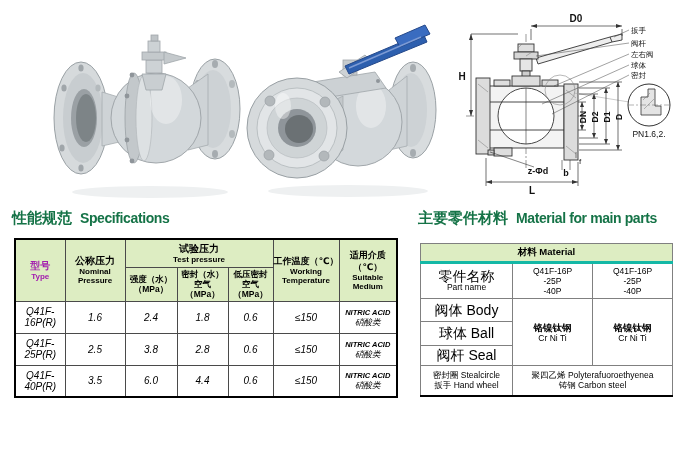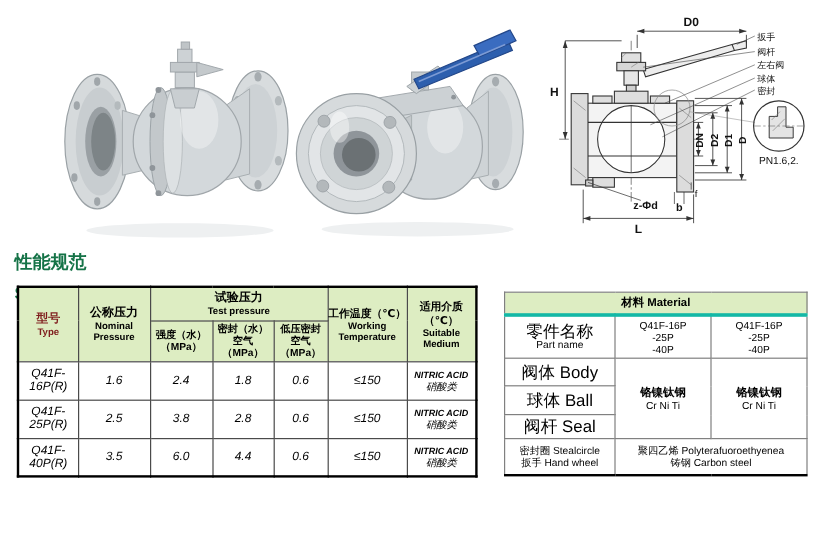--- a/index.html
+++ b/index.html
@@ -8,28 +8,28 @@
   .page { position:relative; width:680px; height:466px; background:#fff; overflow:hidden; }
 
   .photo, .diagram { position:absolute; }
   .photo-left  { left:50px;  top:12px; }
   .photo-right { left:243px; top:8px;  }
   .diagram     { left:438px; top:6px;  }
 
   .section-title { position:absolute; top:209px; display:flex; align-items:baseline; gap:8px; white-space:nowrap; }
   .section-title .zh { font-size:15px; font-weight:bold; color:#157347; }
   .section-title .en { font-size:14px; font-weight:bold; color:#157347; letter-spacing:-0.4px; }
-  .title-specs { left:12px;flex-direction:column; }
+  .title-specs { left:12px; }
   .title-materials { left:418px; }
 
   
   table.specs { position:absolute; left:14px; top:238px; width:382px; border-collapse:collapse; table-layout:fixed; border:2px solid #000; }
   table.specs th, table.specs td { border:1px solid #4a4a4a; text-align:center; vertical-align:middle; padding:0; }
   table.specs th { background:#ddedc2; font-weight:bold; }
-  th.dark { background:#135e41; color:#7f1d1d; }
+  th.dark { background:#135e41; color:#a21caf; }
   .hzh { display:block; font-size:10px; font-weight:bold; line-height:12px; }
   .hen { display:block; font-size:8px;  font-weight:bold; line-height:9px; }
   .hsub { display:block; font-size:8.5px; font-weight:bold; line-height:10px; }
   table.specs td { background:#fff; font-size:10px; height:32px;font-style:italic; }
   td.type-cell { font-size:9.5px; }
   .med-en { display:block; font-size:7.5px; font-weight:bold; line-height:9px; }
   .med-zh { display:block; font-size:8.5px; line-height:10px; }
 
   
   table.materials { position:absolute; left:420px; top:243px; width:252px; border-collapse:collapse; table-layout:fixed; }
@@ -270,20 +270,24 @@
     <text x="193" y="51" font-size="7.5" fill="#111">左右阀</text>
     <text x="193" y="62" font-size="7.5" fill="#111">球体</text>
     <text x="193" y="72" font-size="7.5" fill="#111">密封</text>
     <text x="211" y="131" font-size="8.5" text-anchor="middle" fill="#111">PN1.6,2.</text>
   </svg>
 
   <div class="section-title title-specs">
     <span class="zh">性能规范</span>
     <span class="en">Specifications</span>
   </div>
+  <div class="section-title title-materials">
+    <span class="zh">主要零件材料</span>
+    <span class="en">Material for main parts</span>
+  </div>
 
   <table class="specs">
     <colgroup>
       <col style="width:50px">
         <col style="width:60px">
         <col style="width:52px">
         <col style="width:51px">
         <col style="width:45px">
         <col style="width:66px">
         <col style="width:58px">

